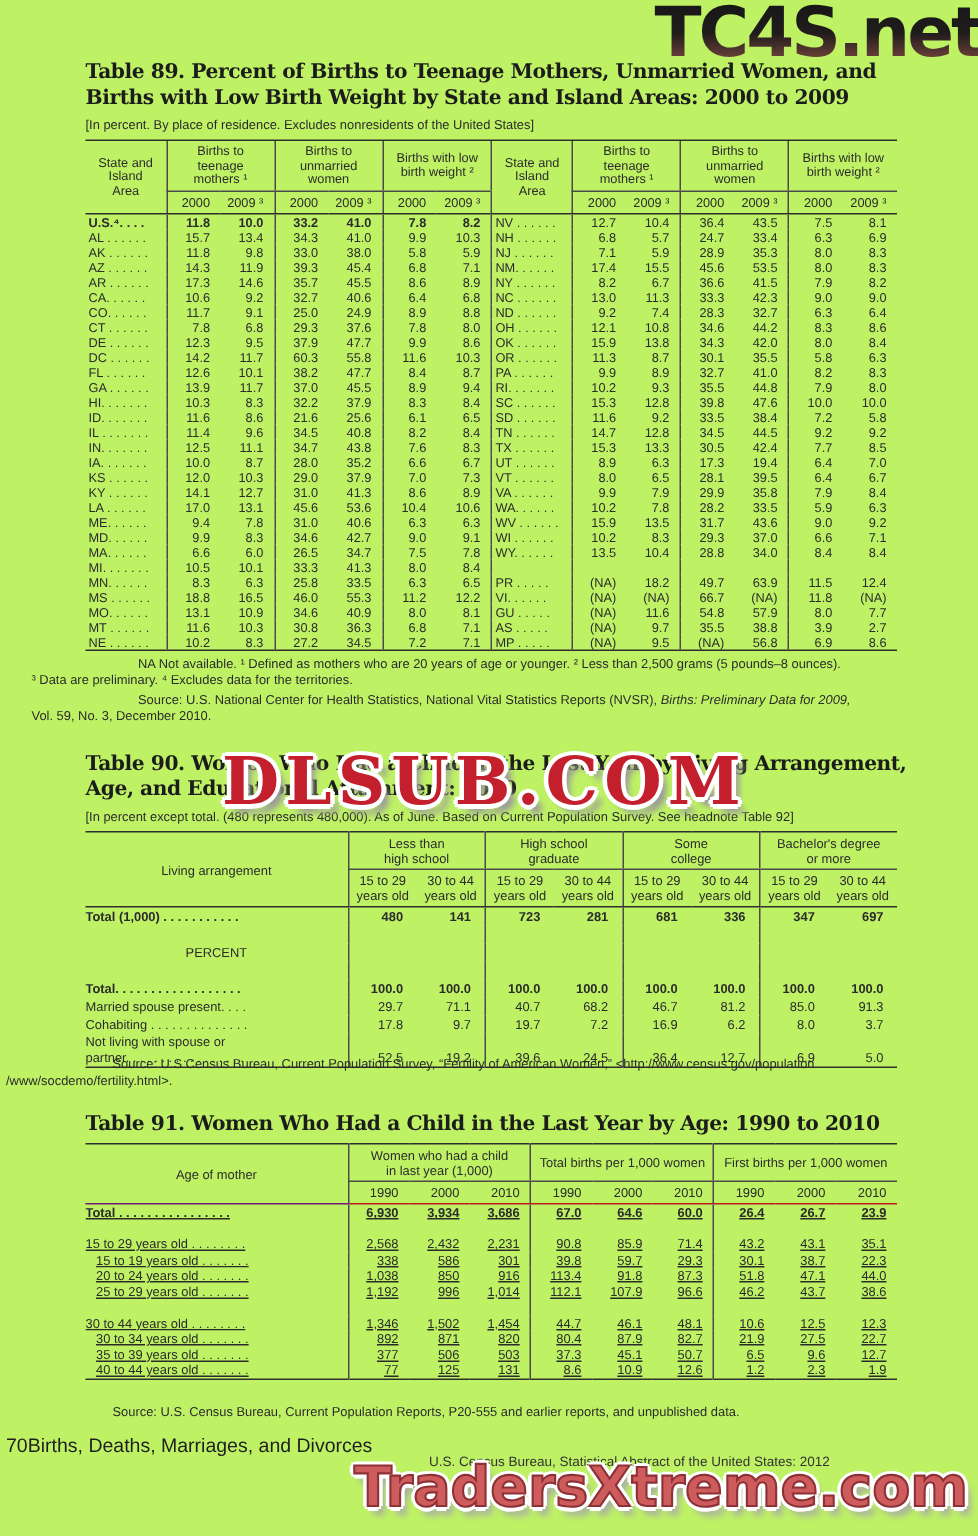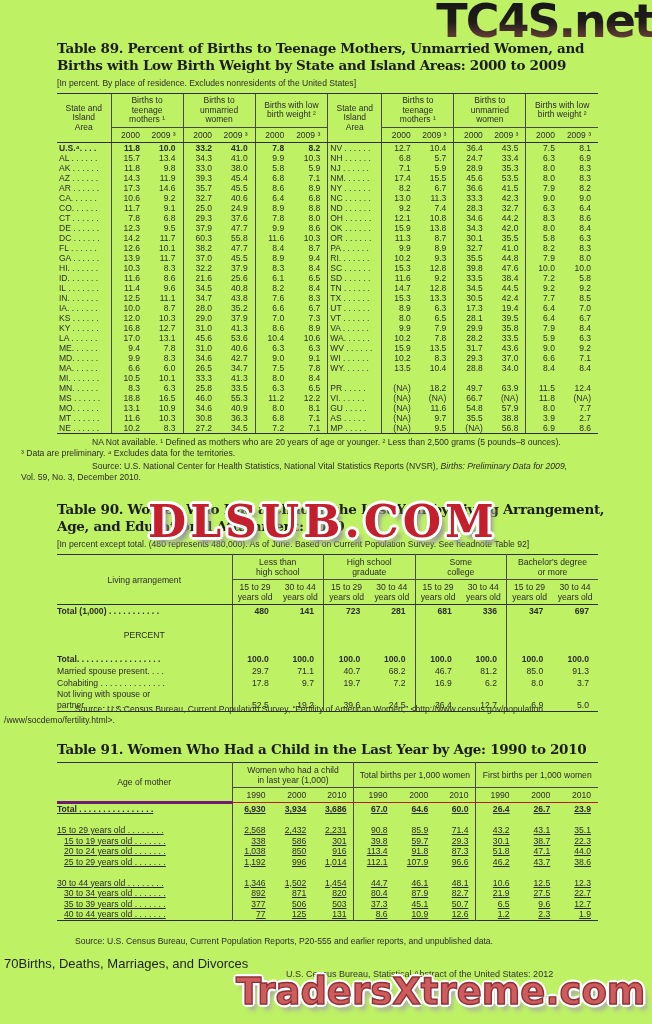--- a/index.html
+++ b/index.html
@@ -52,21 +52,21 @@
   .t90 .yh.gb{border-left:0.8px solid #4a4a4a;}
   .t90 tbody td:nth-child(2),.t90 tbody td:nth-child(4),.t90 tbody td:nth-child(6),.t90 tbody td:nth-child(8){border-left:0.8px solid #4a4a4a;}
   .t90 .num{padding-right:9px;}
 
   
   .t91{width:541px;font-size:8.6px;border-top:1.6px solid #2e2e2e;border-bottom:1.6px solid #2e2e2e;margin-top:4px;}
   .t91 col.c-lbl{width:175px;}
   .t91 tbody tr{height:10.5px;line-height:10.5px;text-decoration:underline;}
   .t91 .gh{text-align:center;line-height:10px;padding:2px 1px;
            border-left:0.8px solid #4a4a4a;border-bottom:0.8px solid #4a4a4a;}
-  .t91 .sh{text-align:center;border-bottom:3px solid #701a75;}
+  .t91 .sh{text-align:center;border-bottom:1px solid #701a75;}
   .t91 .yh{text-align:right;padding:1px 7px 1px 0;border-bottom:1px solid #b91c1c;height:12px;}
   .t91 .yh.gb{border-left:0.8px solid #4a4a4a;}
   .t91 tbody td:nth-child(2),.t91 tbody td:nth-child(5),.t91 tbody td:nth-child(8){border-left:0.8px solid #4a4a4a;}
 
   
   .footer-line{font-size:13px;color:#1f1f1f;}
   .footer-line .pgnum{}
   .imprint{font-size:9px;color:#333;}
 
   
@@ -289,21 +289,21 @@
               <td class="lbl">KS . . . . . .</td>
               <td class="num">12.0</td>
               <td class="num">10.3</td>
               <td class="num">29.0</td>
               <td class="num">37.9</td>
               <td class="num">7.0</td>
               <td class="num">7.3</td>
             </tr>
             <tr>
               <td class="lbl">KY . . . . . .</td>
-              <td class="num">16.8</td>
+              <td class="num">14.1</td>
               <td class="num">12.7</td>
               <td class="num">31.0</td>
               <td class="num">41.3</td>
               <td class="num">8.6</td>
               <td class="num">8.9</td>
             </tr>
             <tr>
               <td class="lbl">LA . . . . . .</td>
               <td class="num">17.0</td>
               <td class="num">13.1</td>

